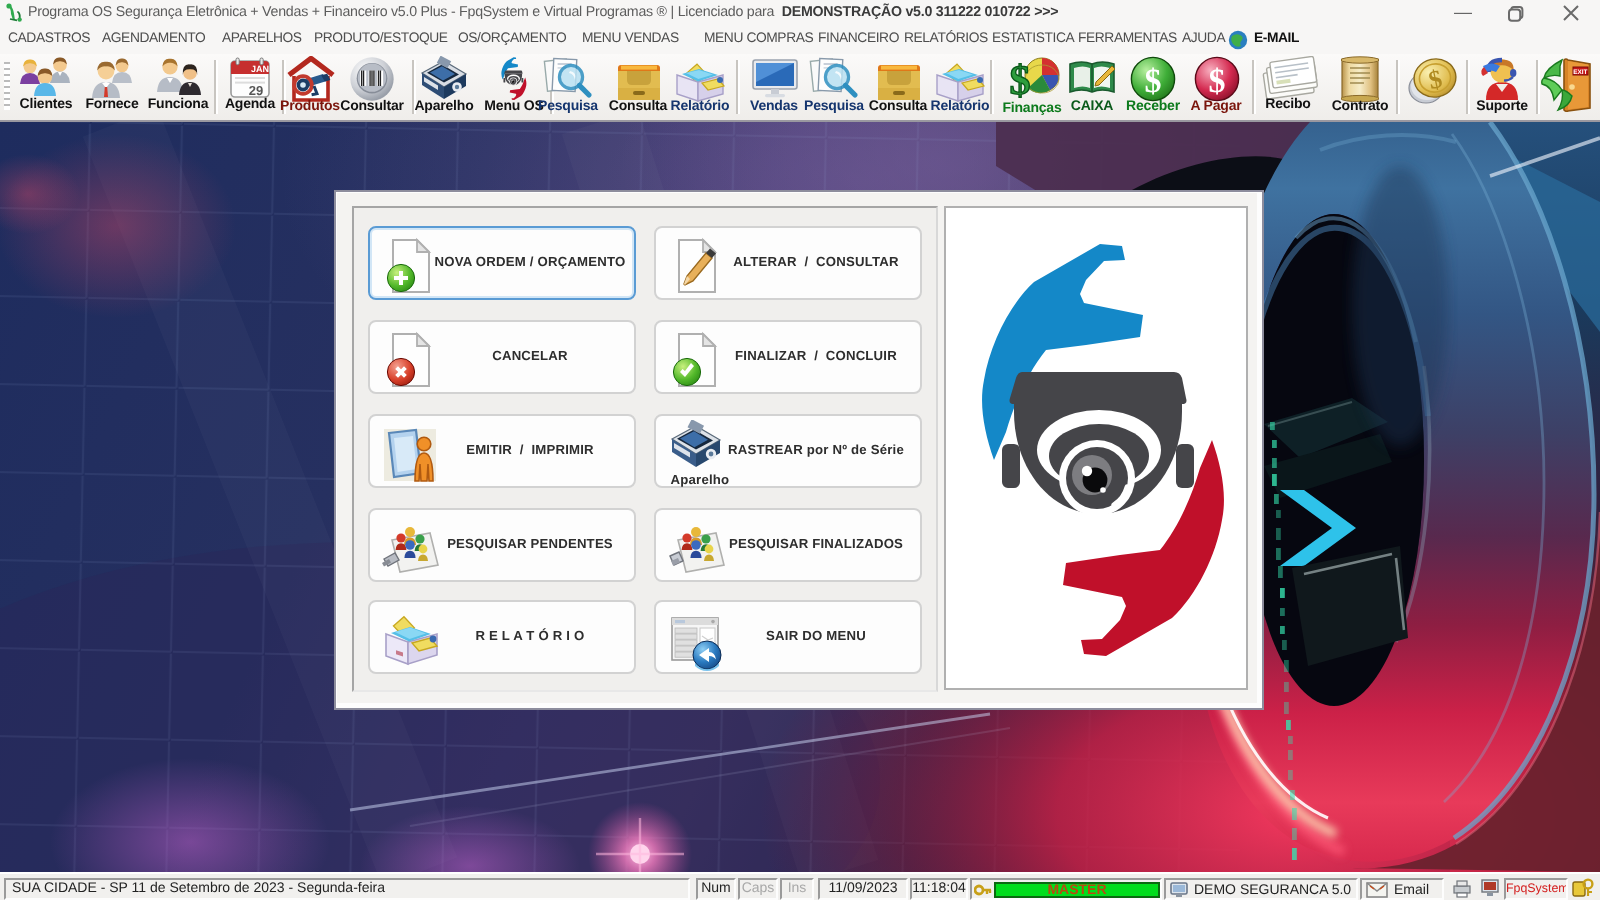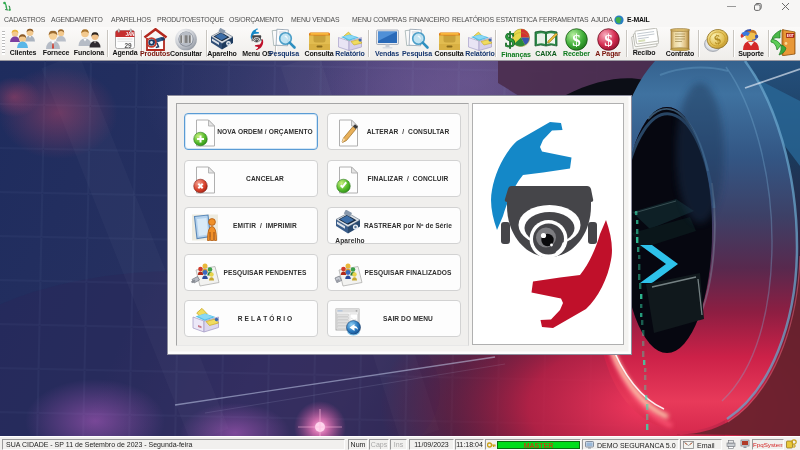--- a/index.html
+++ b/index.html
@@ -61,20 +61,21 @@
 </defs>
     </svg>
 <div id="titlebar">
   <svg id="ticon" width="11" height="11" viewBox="0 0 11 11">
         <path d="M1.5 1 C3 2.5 3.5 4 3.5 6 L4.5 9 L5.5 9 C5 6 5 4 3.5 2 Z" fill="#2faa4e"></path>
         <circle cx="2.5" cy="2" r="1.3" fill="#2faa4e"></circle>
         <path d="M7 4.5 C8.2 5.2 8.5 6.5 8.3 8 L7.3 8.6 C7.6 7 7.4 5.8 6.4 5 Z" fill="#1d7a36"></path>
         <circle cx="7.8" cy="8.8" r="1.1" fill="#2faa4e"></circle>
         <path d="M3 8.5 L6.5 9.2" stroke="#1d7a36" stroke-width=".8"></path>
       </svg>
+  <span id="titletxt">Programa OS Segurança Eletrônica + Vendas + Financeiro v5.0 Plus - FpqSystem e Virtual Programas ® | Licenciado para&nbsp;&nbsp;<b>DEMONSTRAÇÃO v5.0 311222 010722 &gt;&gt;&gt;</b></span>
   <span class="winbtn" style="left:727px">—</span>
   <svg class="winbtn" style="left:754px;top:3px" width="8" height="8" viewBox="0 0 8 8">
         <rect x="1.6" y=".5" width="5.6" height="5.6" rx="1.4" fill="none" stroke="#6a6a6a" stroke-width="1"></rect>
         <rect x="0.5" y="1.8" width="5.6" height="5.6" rx="1.4" fill="#f7f6f5" stroke="#6a6a6a" stroke-width="1"></rect>
       </svg>
   <svg class="winbtn" style="left:781px;top:2px" width="9" height="9" viewBox="0 0 9 9">
         <path d="M1 1 L8 8 M8 1 L1 8" stroke="#6a6a6a" stroke-width="1"></path>
       </svg>
 </div>
 <div id="menubar">

